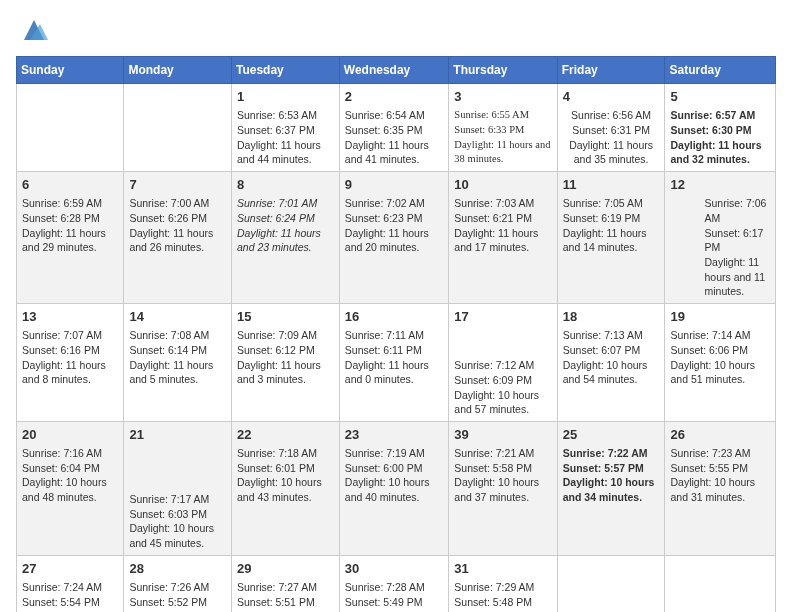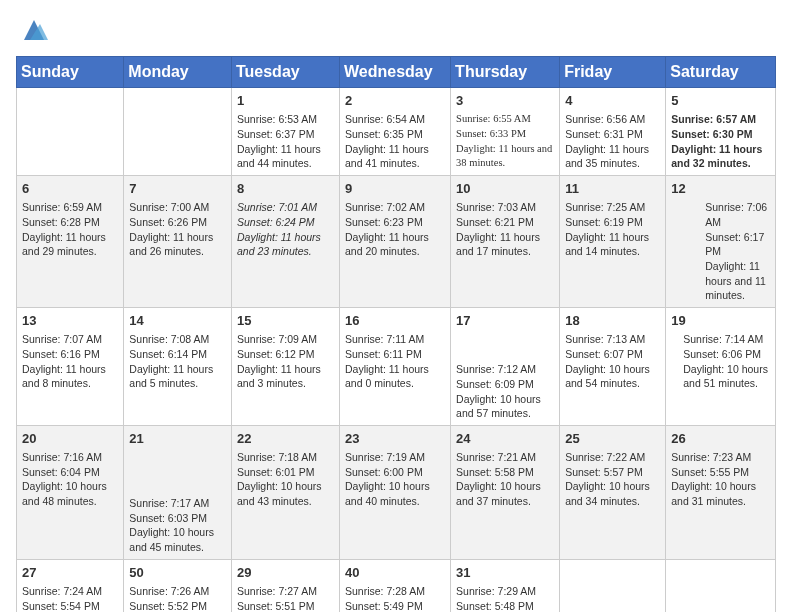--- a/index.html
+++ b/index.html
@@ -56,21 +56,21 @@
       width: 100%;
       border-collapse: collapse;
       font-size: 11px;
     }
     thead tr th {
       background-color: #4472c4;
       color: #fff;
       padding: 6px 4px;
       text-align: left;
       font-weight: bold;
-      font-size: 16px;
+      font-size: 12px;
       border: 1px solid #3a62a8;
     }
     tbody tr td {
       border: 1px solid #ccc;
       vertical-align: top;
       padding: 4px 5px;
       width: 113px;
       min-height: 80px;
       color: #333;
       line-height: 1.4;
@@ -144,21 +144,21 @@
 Daylight: 11 hours and 41 minutes.</div>
         </td>
         <td>
           <span class="day-number">3</span>
           <div class="day-info" style="white-space: pre-line; font-family: Liberation Serif, serif;">Sunrise: 6:55 AM
 Sunset: 6:33 PM
 Daylight: 11 hours and 38 minutes.</div>
         </td>
         <td>
           <span class="day-number">4</span>
-          <div class="day-info" style="white-space: pre-line;">Sunrise: 6:56 AM
+          <div class="day-info" style="white-space: pre-line; text-align: center;">Sunrise: 6:56 AM
 Sunset: 6:31 PM
 Daylight: 11 hours and 35 minutes.</div>
         </td>
         <td>
           <span class="day-number">5</span>
           <div class="day-info" style="white-space: pre-line; font-weight: bold;">Sunrise: 6:57 AM
 Sunset: 6:30 PM
 Daylight: 11 hours and 32 minutes.</div>
         </td>
       </tr>
@@ -188,21 +188,21 @@
 Daylight: 11 hours and 20 minutes.</div>
         </td>
         <td>
           <span class="day-number">10</span>
           <div class="day-info" style="white-space: pre-line;">Sunrise: 7:03 AM
 Sunset: 6:21 PM
 Daylight: 11 hours and 17 minutes.</div>
         </td>
         <td>
           <span class="day-number">11</span>
-          <div class="day-info" style="white-space: pre-line;">Sunrise: 7:25 AM
+          <div class="day-info" style="white-space: pre-line;">Sunrise: 7:05 AM
 Sunset: 6:19 PM
 Daylight: 11 hours and 14 minutes.</div>
         </td>
         <td>
           <span class="day-number">12</span>
           <div class="day-info" style="white-space: pre-line; margin-left: 34px;">Sunrise: 7:06 AM
 Sunset: 6:17 PM
 Daylight: 11 hours and 11 minutes.</div>
         </td>
       </tr>
@@ -238,21 +238,21 @@
 Daylight: 10 hours and 57 minutes.</div>
         </td>
         <td>
           <span class="day-number">18</span>
           <div class="day-info" style="white-space: pre-line;">Sunrise: 7:13 AM
 Sunset: 6:07 PM
 Daylight: 10 hours and 54 minutes.</div>
         </td>
         <td>
           <span class="day-number">19</span>
-          <div class="day-info" style="white-space: pre-line; margin-left: 12px;">Sunrise: 7:14 AM
+          <div class="day-info" style="white-space: pre-line;">Sunrise: 7:14 AM
 Sunset: 6:06 PM
 Daylight: 10 hours and 51 minutes.</div>
         </td>
       </tr>
       <tr>
         <td>
           <span class="day-number">20</span>
           <div class="day-info" style="white-space: pre-line;">Sunrise: 7:16 AM
 Sunset: 6:04 PM
 Daylight: 10 hours and 48 minutes.</div>
@@ -269,59 +269,59 @@
 Sunset: 6:01 PM
 Daylight: 10 hours and 43 minutes.</div>
         </td>
         <td>
           <span class="day-number">23</span>
           <div class="day-info" style="white-space: pre-line;">Sunrise: 7:19 AM
 Sunset: 6:00 PM
 Daylight: 10 hours and 40 minutes.</div>
         </td>
         <td>
-          <span class="day-number">24</span>
+          <span class="day-number">39</span>
           <div class="day-info" style="white-space: pre-line;">Sunrise: 7:21 AM
 Sunset: 5:58 PM
 Daylight: 10 hours and 37 minutes.</div>
         </td>
         <td>
           <span class="day-number">25</span>
-          <div class="day-info" style="white-space: pre-line;">Sunrise: 7:22 AM
+          <div class="day-info" style="white-space: pre-line; font-weight: bold;">Sunrise: 7:22 AM
 Sunset: 5:57 PM
 Daylight: 10 hours and 34 minutes.</div>
         </td>
         <td>
           <span class="day-number">26</span>
           <div class="day-info" style="white-space: pre-line;">Sunrise: 7:23 AM
 Sunset: 5:55 PM
 Daylight: 10 hours and 31 minutes.</div>
         </td>
       </tr>
       <tr>
         <td>
           <span class="day-number">27</span>
           <div class="day-info" style="white-space: pre-line;">Sunrise: 7:24 AM
 Sunset: 5:54 PM
 Daylight: 10 hours and 29 minutes.</div>
         </td>
         <td>
-          <span class="day-number">50</span>
+          <span class="day-number">28</span>
           <div class="day-info" style="white-space: pre-line;">Sunrise: 7:26 AM
 Sunset: 5:52 PM
 Daylight: 10 hours and 26 minutes.</div>
         </td>
         <td>
           <span class="day-number">29</span>
           <div class="day-info" style="white-space: pre-line;">Sunrise: 7:27 AM
 Sunset: 5:51 PM
 Daylight: 10 hours and 23 minutes.</div>
         </td>
         <td>
-          <span class="day-number">40</span>
+          <span class="day-number">30</span>
           <div class="day-info" style="white-space: pre-line;">Sunrise: 7:28 AM
 Sunset: 5:49 PM
 Daylight: 10 hours and 21 minutes.</div>
         </td>
         <td>
           <span class="day-number">31</span>
           <div class="day-info" style="white-space: pre-line;">Sunrise: 7:29 AM
 Sunset: 5:48 PM
 Daylight: 10 hours and 18 minutes.</div>
         </td>

